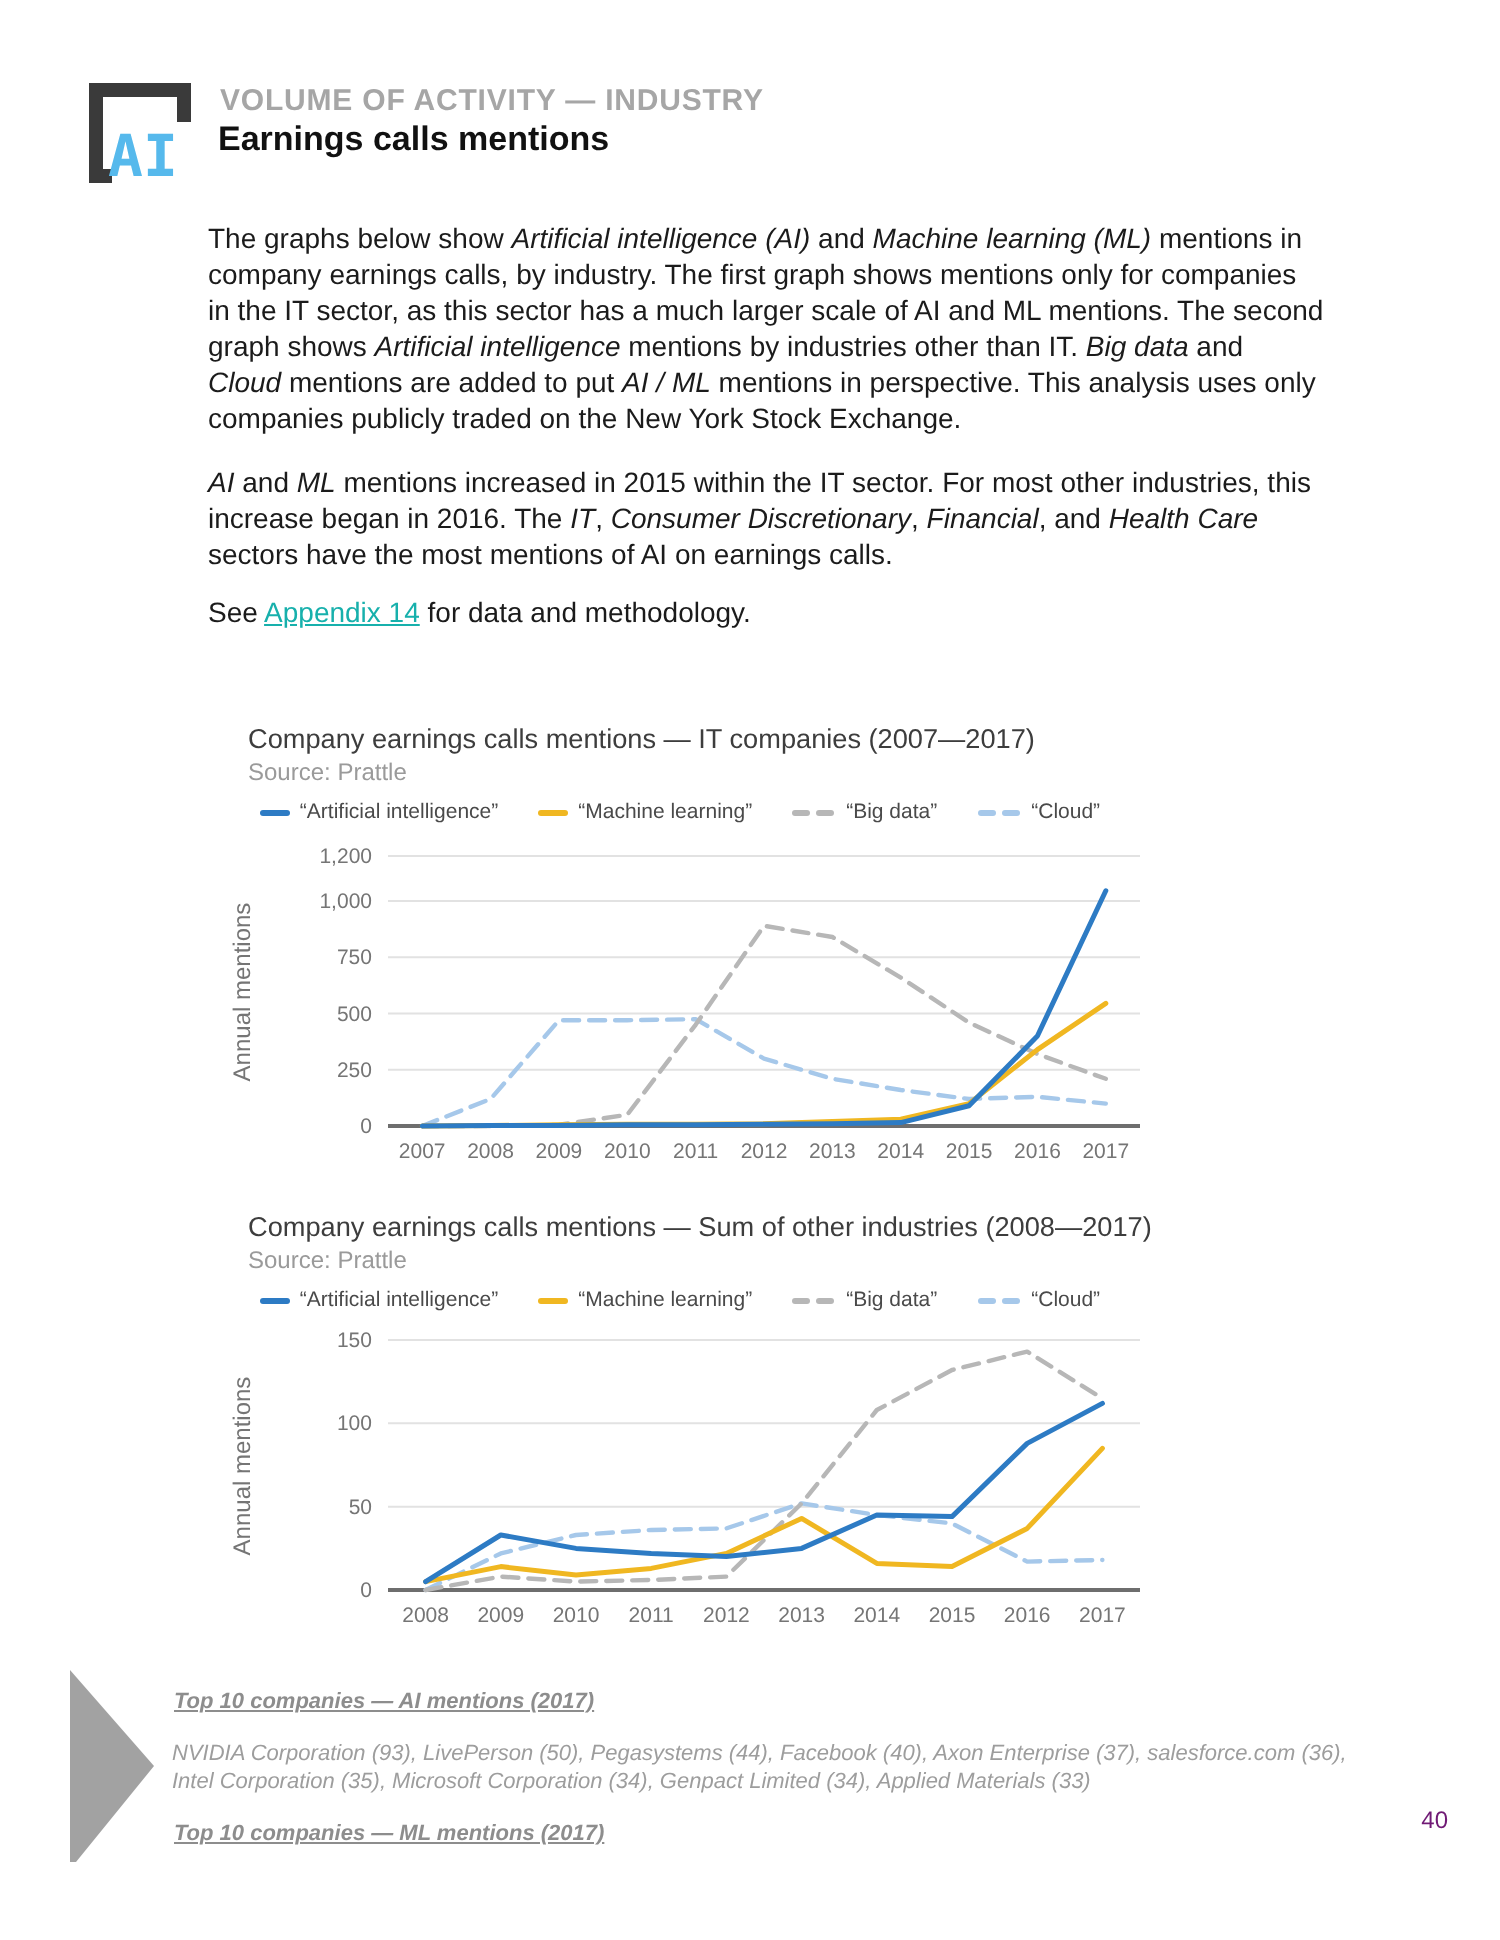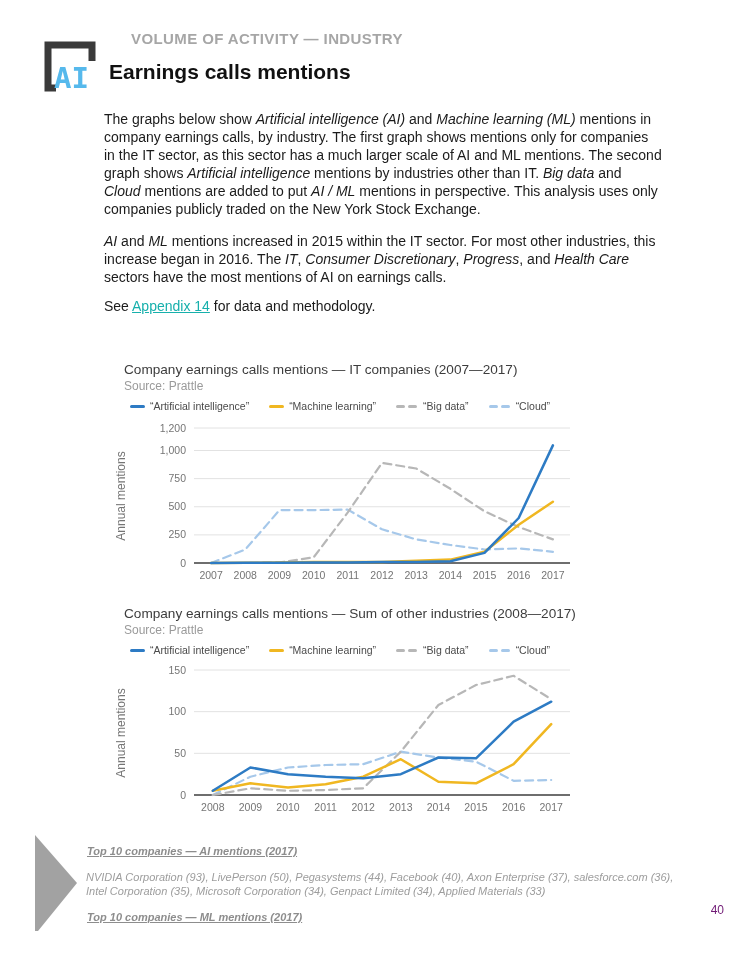--- a/index.html
+++ b/index.html
@@ -1,23 +1,23 @@
 <!DOCTYPE html>
 <html><head>
 <meta charset="utf-8">
 <style>
   html,body{margin:0;padding:0;background:#ffffff;}
   .page{position:relative;width:750px;height:970px;background:#ffffff;overflow:hidden;
         font-family:"Liberation Sans",sans-serif;color:#1c1c1c;}
 
   
   .logo{position:absolute;left:43px;top:40px;}
-  .eyebrow{position:absolute;left:110px;top:30px;font-size:15px;font-weight:bold;
-           color:#a6a6a6;letter-spacing:.4px;margin-left:21px;}
-  .page-title{position:absolute;left:109px;top:60px;font-size:21px;font-weight:bold;color:#111;}
+  .eyebrow{position:absolute;left:110px;top:42px;font-size:15px;font-weight:bold;
+           color:#a6a6a6;letter-spacing:.4px;}
+  .page-title{position:absolute;left:109px;top:60px;font-size:17px;font-weight:bold;color:#111;}
 
   
   .intro{position:absolute;left:104px;top:110px;width:558px;font-size:14px;line-height:18px;color:#1b1b1b;}
   .intro p{margin:0 0 14px 0;}
   .intro p.p2{margin-bottom:11px;}
   .appendix-link{color:#17b0ac;text-decoration:underline;cursor:pointer;}
 
   
   .chart-title{position:absolute;left:124px;font-size:13.6px;color:#3d3d3d;}
   .chart-source{position:absolute;left:124px;font-size:12px;color:#9a9a9a;}
@@ -47,21 +47,21 @@
 
   <svg class="logo" width="54" height="52" viewBox="0 0 54 52">
     <path d="M13,48 L5,48 L5,5 L49,5 L49,21" fill="none" stroke="#3a3a3a" stroke-width="7"></path>
     <text x="11" y="48" font-family="DejaVu Sans Mono, monospace" font-size="29" font-weight="bold" fill="#56b9ec">AI</text>
   </svg>
   <div class="eyebrow">VOLUME OF ACTIVITY — INDUSTRY</div>
   <div class="page-title">Earnings calls mentions</div>
 
   <div class="intro">
     <p class="p1"><span>The graphs below show </span><i>Artificial intelligence (AI)</i><span> and </span><i>Machine learning (ML)</i><span> mentions in company earnings calls, by industry. The first graph shows mentions only for companies in the IT sector, as this sector has a much larger scale of AI and ML mentions. The second graph shows </span><i>Artificial intelligence</i><span> mentions by industries other than IT. </span><i>Big data</i><span> and </span><i>Cloud</i><span> mentions are added to put </span><i>AI / ML</i><span> mentions in perspective. This analysis uses only companies publicly traded on the New York Stock Exchange.</span></p>
-    <p class="p2"><i>AI</i><span> and </span><i>ML</i><span> mentions increased in 2015 within the IT sector. For most other industries, this increase began in 2016. The </span><i>IT</i><span>, </span><i>Consumer Discretionary</i><span>, </span><i>Progress</i><span>, and </span><i>Health Care</i><span> sectors have the most mentions of AI on earnings calls.</span></p>
+    <p class="p2"><i>AI</i><span> and </span><i>ML</i><span> mentions increased in 2015 within the IT sector. For most other industries, this increase began in 2016. The </span><i>IT</i><span>, </span><i>Consumer Discretionary</i><span>, </span><i>Financial</i><span>, and </span><i>Health Care</i><span> sectors have the most mentions of AI on earnings calls.</span></p>
     <p class="p3"><span>See </span><a class="appendix-link">Appendix 14</a><span> for data and methodology.</span></p>
   </div>
 
   <div class="chart-title" style="top:362px">Company earnings calls mentions — IT companies (2007—2017)</div>
   <div class="chart-source" style="top:379px">Source: Prattle</div>
   <div class="legend" style="top:400px">
     <span class="legend-item">
         <span class="sw long" style="background: rgb(45, 123, 196);"></span>
         <span>“Artificial intelligence”</span>
       </span>

